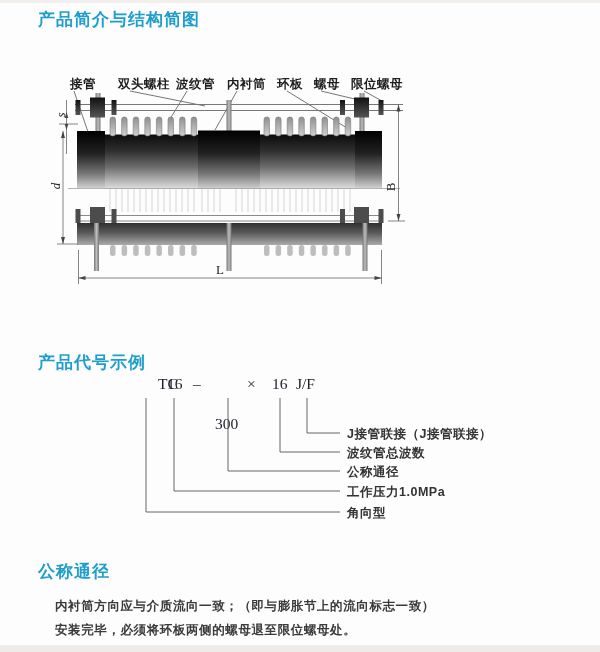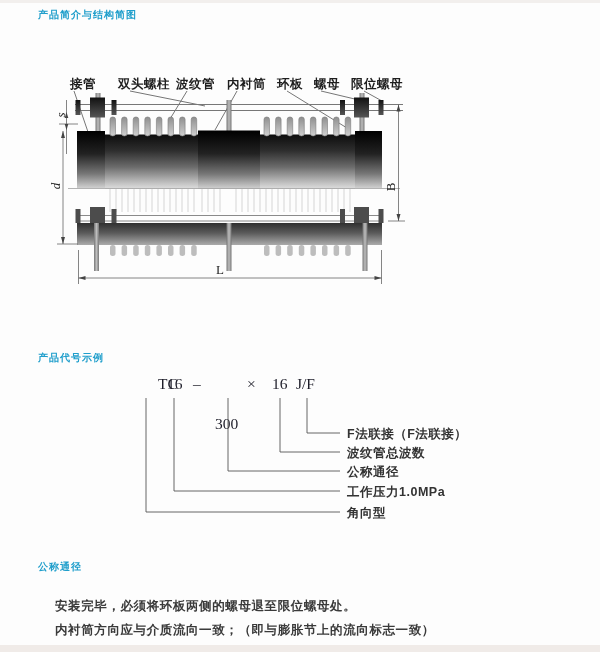--- a/index.html
+++ b/index.html
@@ -1,21 +1,21 @@
 <!DOCTYPE html>
 <html><head>
 <meta charset="utf-8">
 <style>
   html,body{margin:0;padding:0;}
   body{background:#e9e9e9;font-family:"Liberation Sans",sans-serif;}
   .page{position:relative;width:600px;height:652px;background:#fdfdfd;overflow:hidden;}
   .edge-strip{position:absolute;left:0;width:600px;}
   .edge-top{top:0;height:3px;background:#f2efed;}
   .edge-bottom{bottom:0;height:7px;background:#f0ebe8;}
-  .sec-title{position:absolute;font-size:10px;font-weight:bold;color:#1f9ecb;letter-spacing:1px;}
+  .sec-title{position:absolute;font-size:17px;font-weight:bold;color:#1f9ecb;letter-spacing:1px;}
   .code-part{position:absolute;top:0;font-family:"Liberation Serif",serif;font-size:15.5px;color:#1c1c28;}
   .code-area{position:absolute;left:0;top:375px;width:600px;height:172px;}
   .code-svg{position:absolute;left:0;top:0;}
   .code-item{position:absolute;left:347px;font-size:12.5px;font-weight:bold;color:#333;letter-spacing:.5px;white-space:nowrap;}
   .install-line{font-size:12.5px;font-weight:bold;color:#3a3a3a;letter-spacing:.6px;line-height:24px;white-space:nowrap;}
   .install-wrap{position:absolute;left:55px;top:594px;}
   .diagram{position:absolute;left:30px;top:62px;}
   .dim-label{font-family:"Liberation Serif",serif;font-size:13px;fill:#222;}
   .part-label{font-size:12.5px;font-weight:bold;fill:#1e1e1e;letter-spacing:.5px;}
 </style>
@@ -256,28 +256,28 @@
     <svg class="code-svg" width="600" height="172" viewBox="0 0 600 172">
       <g fill="none" stroke="#555" stroke-width=".9">
         <path d="M307,23 V58 H340"></path>
         <path d="M280,23 V77 H340"></path>
         <path d="M228,23 V96 H340"></path>
         <path d="M174,23 V116 H340"></path>
         <path d="M146,23 V137 H340"></path>
       </g>
     </svg>
 
-    <div class="code-item" style="top:51px;">F法联接（F法联接）</div>
+    <div class="code-item" style="top:51px;">J接管联接（J接管联接）</div>
     <div class="code-item" style="top:70px;">波纹管总波数</div>
     <div class="code-item" style="top:89px;text-align:center;">公称通径</div>
     <div class="code-item" style="top:109px;text-align:right;">工作压力1.0MPa</div>
     <div class="code-item" style="top:130px;">角向型</div>
   </div>
 
   <div class="sec-title" style="left:38px;top:560px;">公称通径</div>
 
   <div class="install-wrap">
+    <div class="install-line">内衬筒方向应与介质流向一致；（即与膨胀节上的流向标志一致）</div>
     <div class="install-line">安装完毕，必须将环板两侧的螺母退至限位螺母处。</div>
-    <div class="install-line">内衬筒方向应与介质流向一致；（即与膨胀节上的流向标志一致）</div>
   </div>
 
   <div class="edge-strip edge-bottom"></div>
 </div>
 
 </body></html>

